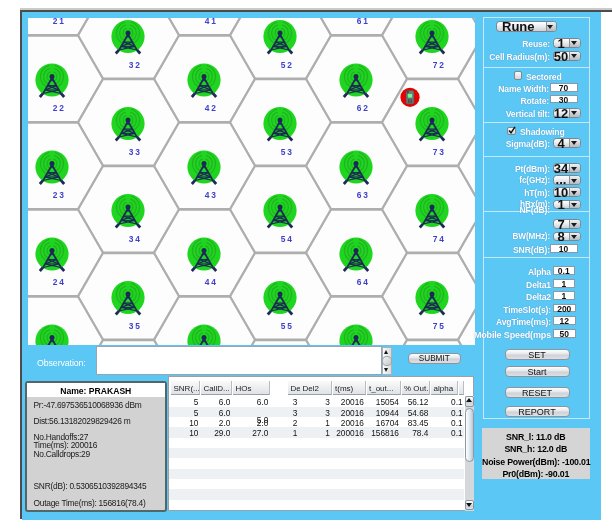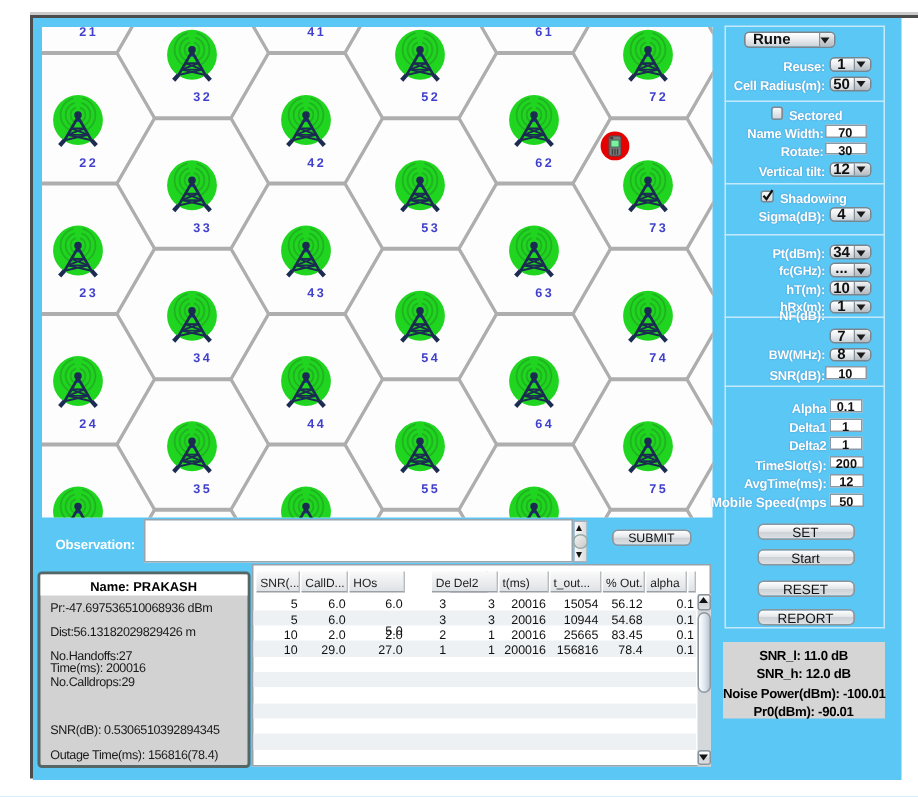--- a/index.html
+++ b/index.html
@@ -4,21 +4,21 @@
 html,body {width:612px;height:531px;background:#fff;font-family:"Liberation Sans",sans-serif;position:relative;overflow:hidden}
 #band1 {position:absolute;left:19.5px;top:7.5px;width:592.5px;height:2.8px;background:#cbcbcb}
 #band2 {position:absolute;left:19.5px;top:10.3px;width:592.5px;height:1.7px;background:#4c4c4c}
 #ledge {position:absolute;left:20px;top:10.3px;width:2px;height:509.2px;background:#4c4c4c}
 #bg {position:absolute;left:21.5px;top:12px;width:579.5px;height:508px;background:#5bc7f5}
 #map {position:absolute;left:27.5px;top:17.5px;background:#fdfdfd}
 .sep {position:absolute;left:483px;width:106.5px;height:1px;background:#c3e9fb}
 #pbord {position:absolute;left:483px;top:17px;width:106.5px;height:402.2px;border:1px solid #c3e9fb}
 .lb {position:absolute;color:#fff;font-weight:bold;white-space:nowrap;letter-spacing:-0.15px;text-shadow:0 0 1px rgba(30,60,120,.45)}
 .cb {position:absolute;border:1px solid #7a858e;border-radius:3.5px;background:linear-gradient(#ffffff,#eceef1 45%,#cdd3d9);box-shadow:inset 0 1px 0 #fff}
-.cb span {position:absolute;left:0;right:11px;top:0;bottom:0;font-size:10px;font-weight:bold;color:#111;text-align:center;line-height:8.4px;padding-top:0.8px;display:block}
+.cb span {position:absolute;left:0;right:11px;top:0;bottom:0;font-size:13px;font-weight:bold;color:#111;text-align:center;line-height:8.4px;padding-top:0.8px;display:block}
 .cb i {position:absolute;right:0;top:0;bottom:0;width:10.5px;border-left:1px solid #87919a;border-radius:0 3px 3px 0;background:linear-gradient(#eff1f3,#b4bac0)}
 .cb b {position:absolute;right:2.6px;top:50%;margin-top:-1.6px;width:0;height:0;border-left:3.2px solid transparent;border-right:3.2px solid transparent;border-top:4.2px solid #1a1a1a}
 .tf {position:absolute;border:1px solid #8a99a5;background:#fff;font-size:8.5px;font-weight:bold;color:#111;text-align:center}
 .ck {position:absolute;width:8.6px;height:8.6px;border:1px solid #7d8892;border-radius:2px;background:linear-gradient(#fafafa,#d2d6da);font-size:10px;line-height:8.5px;text-align:center;color:#111;font-weight:bold}
 .btn {position:absolute;border:1px solid #8a959e;border-radius:4px;background:linear-gradient(#fefefe,#e3e6e9 48%,#cdd2d7 52%,#dde0e3);color:#111;text-align:center}
 .inl {position:absolute;left:33.5px;font-size:8.4px;letter-spacing:-0.25px;color:#1a1a1a;white-space:nowrap}
 .th {position:absolute;top:380.5px;height:14.5px;background:linear-gradient(#fafafa,#dfe2e6);border-right:1px solid #b8bcc0;border-bottom:1px solid #9aa0a6;font-size:8px;color:#222;padding:3px 0 0 2.5px;white-space:nowrap;overflow:hidden}
 .td {position:absolute;height:10.35px;font-size:8.3px;color:#111;text-align:right;padding-top:1px;white-space:nowrap}
 .stripe {position:absolute;left:168.5px;width:295px;height:10.35px;background:#eef1f4}
 </style></head>
@@ -175,21 +175,21 @@
  <rect x="378" y="72.6" width="8" height="13.4" rx="1.5" fill="#7a7a7a" stroke="#4a4a4a" stroke-width="0.7"></rect>
  <rect x="378.8" y="73.2" width="2" height="1.6" fill="#3f3f3f"></rect>
  <rect x="379.3" y="75.4" width="5.4" height="4.6" fill="#7cf0a0" stroke="#2f5f3f" stroke-width="0.5"></rect>
  <g stroke="#3f3f3f" stroke-width="0.9">
   <path d="M 380.3 81.2 L 380.3 85.2"></path>
         <path d="M 382 81.2 L 382 85.2"></path>
         <path d="M 383.7 81.2 L 383.7 85.2"></path>
  </g>
 </g>
 </svg>
-<div style="position:absolute;left:37px;top:357.8px;color:#fff;font-weight:bold;font-size:8.8px;letter-spacing:-0.1px">Observation:</div>
+<div style="position:absolute;left:37px;top:357.8px;color:#fff;font-weight:normal;font-size:8.8px;letter-spacing:-0.1px">Observation:</div>
 <div style="position:absolute;left:96px;top:346px;width:285.8px;height:29px;background:#fff;border:1px solid #98a5af"></div>
 <div style="position:absolute;left:381.8px;top:346.6px;width:10.2px;height:28.2px;background:linear-gradient(90deg,#fafafa,#dcdcdc);border:1px solid #a8b0b8"></div>
 <b style="position:absolute;left:384.4px;top:350px;border-left:2.8px solid transparent;border-right:2.8px solid transparent;border-bottom:4.6px solid #151515;width:0;height:0"></b>
 <b style="position:absolute;left:384.4px;top:368.2px;border-left:2.8px solid transparent;border-right:2.8px solid transparent;border-top:4.6px solid #151515;width:0;height:0"></b>
 <div style="position:absolute;left:382px;top:356.4px;width:9.6px;height:9.2px;border-radius:50%;background:linear-gradient(135deg,#f2f2f2,#c9c9c9);border:1px solid #9aa"></div>
 <div class="btn" style="left:407.5px;top:352.5px;width:53.5px;height:11.8px;line-height:10.8px;font-size:8.2px">SUBMIT</div>
 
 <div style="position:absolute;left:167.8px;top:376px;width:306.7px;height:135px;background:#fff;border:1px solid #98a2aa"></div>
 <div class="th" style="left:171px;width:29px">SNR(...</div>
 <div class="th" style="left:201px;width:31px">CallD...</div>
@@ -223,21 +223,21 @@
 <div class="td" style="left:332.5px;top:406.65000000000003px;width:31.4px">20016</div>
 <div class="td" style="left:366.5px;top:406.65000000000003px;width:32.4px">10944</div>
 <div class="td" style="left:401.5px;top:406.65000000000003px;width:26.9px">54.68</div>
 <div class="td" style="left:431px;top:406.65000000000003px;width:31.6px">0.1</div>
 <div class="td" style="left:171px;top:417.0px;width:27.4px">10</div>
 <div class="td" style="left:201px;top:417.0px;width:29.4px">2.0</div>
 <div class="td" style="left:233px;top:417.0px;width:35.4px">2.0</div>
 <div class="td" style="left:271px;top:417.0px;width:26.4px">2</div>
 <div class="td" style="left:300px;top:417.0px;width:29.9px">1</div>
 <div class="td" style="left:332.5px;top:417.0px;width:31.4px">20016</div>
-<div class="td" style="left:366.5px;top:417.0px;width:32.4px">25665</div>
+<div class="td" style="left:366.5px;top:417.0px;width:32.4px">16704</div>
 <div class="td" style="left:401.5px;top:417.0px;width:26.9px">83.45</div>
 <div class="td" style="left:431px;top:417.0px;width:31.6px">0.1</div>
 <div class="td" style="left:171px;top:427.35px;width:27.4px">10</div>
 <div class="td" style="left:201px;top:427.35px;width:29.4px">29.0</div>
 <div class="td" style="left:233px;top:427.35px;width:35.4px">27.0</div>
 <div class="td" style="left:271px;top:427.35px;width:26.4px">1</div>
 <div class="td" style="left:300px;top:427.35px;width:29.9px">1</div>
 <div class="td" style="left:332.5px;top:427.35px;width:31.4px">200016</div>
 <div class="td" style="left:366.5px;top:427.35px;width:32.4px">156816</div>
 <div class="td" style="left:401.5px;top:427.35px;width:26.9px">78.4</div>

